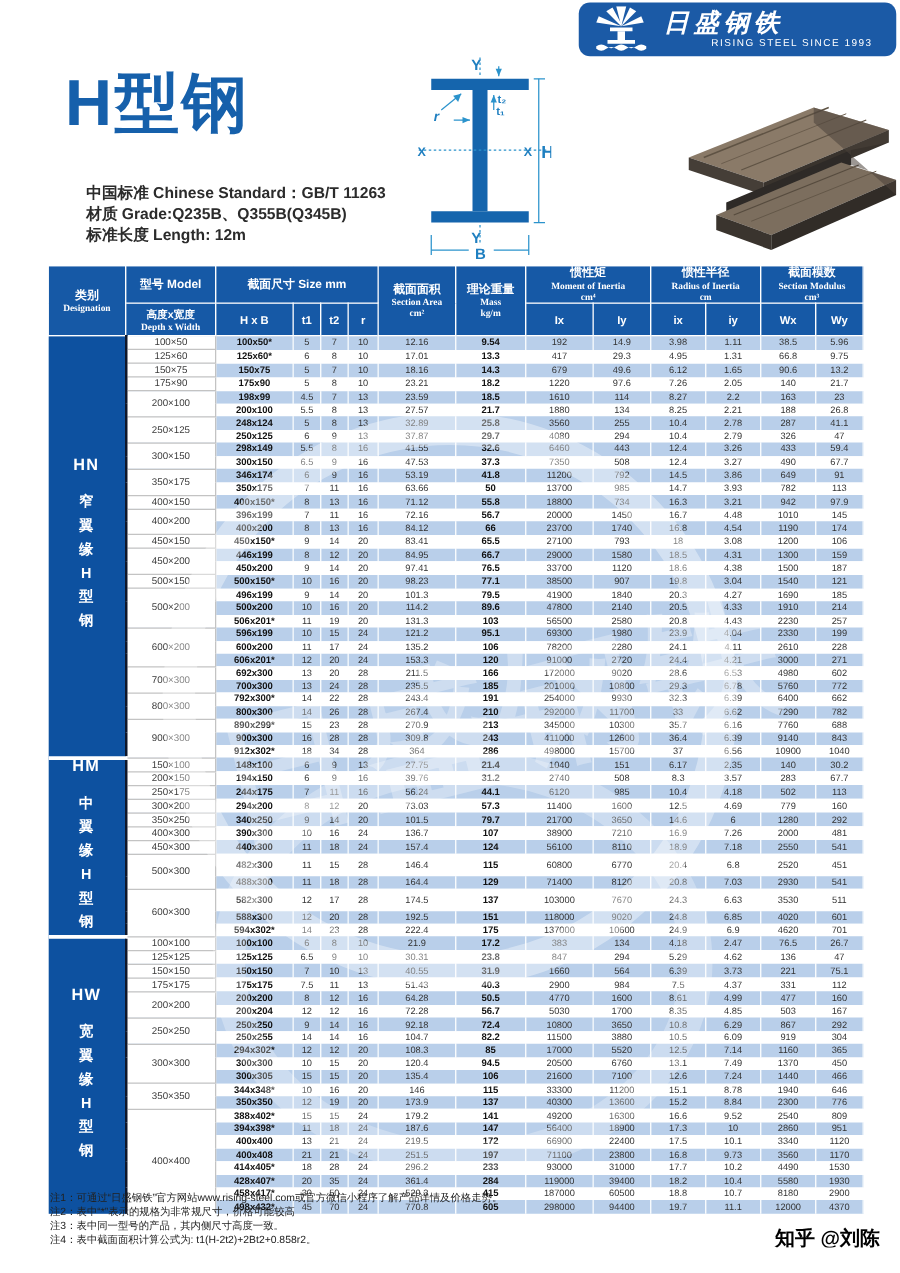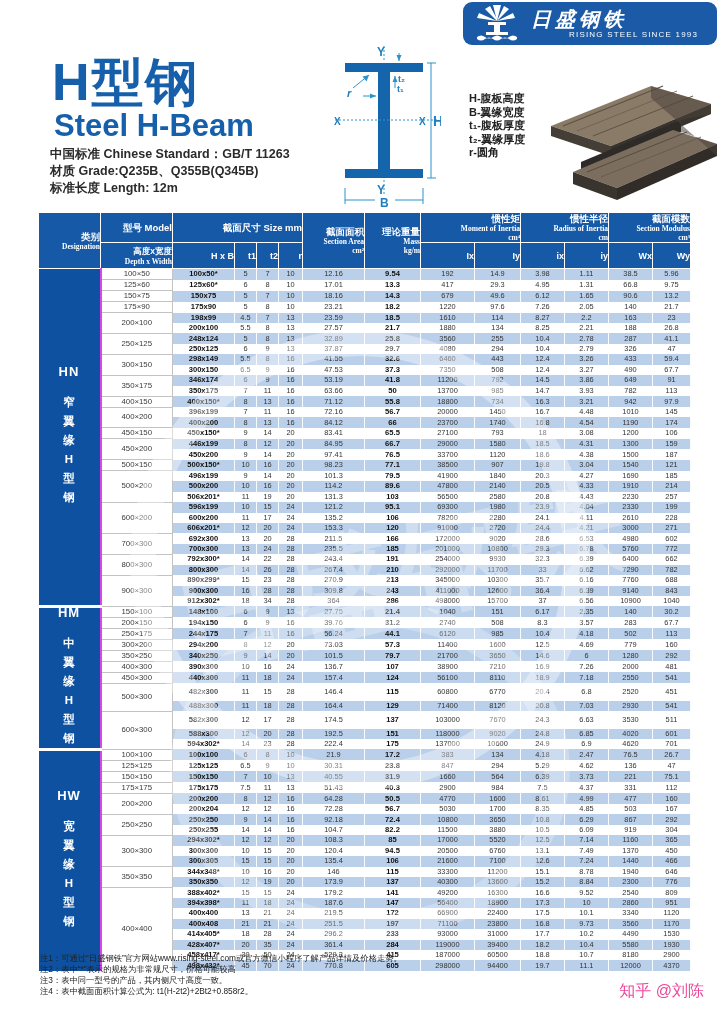--- a/index.html
+++ b/index.html
@@ -10,57 +10,57 @@
   .logo-box { position:absolute; left:463px; top:2px; width:254px; height:43px;
     background:#1b5aa6; border-radius:9px; display:flex; align-items:center; padding:3px 10px 3px 8px; }
   .logo-emblem { width:52px; height:37px; flex:0 0 auto; }
   .logo-text { margin-left:8px; color:#fff; }
   .logo-cn { font-size:20px; font-weight:bold; letter-spacing:4px; line-height:22px; font-style:italic; }
   .logo-en { font-size:8px; letter-spacing:1.2px; line-height:10px;padding-left:38px; }
 
   
   .title-cn { position:absolute; left:52px; top:48px; font-size:52px; font-weight:bold; color:#1660ab; letter-spacing:2px; }
   .title-en { position:absolute; left:54px; top:108px; font-size:31px; font-weight:bold; color:#1660ab; }
-  .title-info { position:absolute; left:50px; top:146px; font-size:12.5px; font-weight:bold; color:#2b2b2b; line-height:17px; }
+  .title-info { position:absolute; left:69px; top:146px; font-size:12.5px; font-weight:bold; color:#2b2b2b; line-height:17px; }
 
   
   .diagram { position:absolute; left:333px; top:44px; width:108px; height:164px; }
   .legend { position:absolute; left:469px; top:92px; font-size:11px; font-weight:bold; color:#222; line-height:13.6px; }
 
   
   .photo { position:absolute; left:543px; top:70px; width:174px; height:142px; }
 
   
   .beam-table { position:absolute; left:38px; top:212px; width:652px; border-collapse:collapse; table-layout:fixed; }
   .beam-table th, .beam-table td { text-align:center; vertical-align:middle; padding:0; }
-  .beam-table thead th { background:#1659a6; color:#fff; border:1px solid #fff; font-weight:bold;text-align:right; }
+  .beam-table thead th { background:#1659a6; color:#fff; border:1px solid #fff; font-weight:bold; }
   .h-cn { font-size:9.5px; line-height:11px; font-weight:bold; }
   .h-en { font-size:7.5px; line-height:9px; font-weight:bold;font-family:Liberation Serif, serif; }
   .h-sub { font-size:9px; font-weight:bold; }
   thead tr.r1 { height:29px; } thead tr.r2 { height:26px; }
 
   tbody tr { height:10.45px; }
   tbody tr.odd  { background:#b9cfea; }
   tbody tr.even { background:#ffffff; }
   tbody td { font-size:7.4px; line-height:10px; color:#333; border-right:1px solid rgba(255,255,255,.9); }
   td.model-cell { font-weight:bold; color:#111; font-size:7.6px; }
   td.mass-cell  { font-weight:bold; color:#111; font-size:7.6px; }
   td.group-cell { background:#fff !important; color:#3a3a3a; font-size:7.8px; border-top:1px solid #c3c3c3; border-right:1px solid #c3c3c3; }
-  td.cat-cell { background:#0d51a0 !important; color:#fff; border-right:2px solid #d946ef; }
+  td.cat-cell { background:#0d51a0 !important; color:#fff; border-right:2px solid #0f172a; }
   td.cat-sep { border-top:3px solid #fff; }
   .cat-code { font-size:13px; font-weight:bold; margin-bottom:16px; letter-spacing:1px; }
   .cat-char { font-size:11.5px; line-height:19px; font-weight:bold; }
 
   
   .seal { position:absolute; border-radius:50%; border:26px solid rgba(255,255,255,.38); pointer-events:none; }
   .seal-text { position:absolute; font-size:110px; font-weight:bold; color:rgba(255,255,255,.30); transform:rotate(-14deg); pointer-events:none; letter-spacing:6px; }
 
   
   .notes { position:absolute; left:40px; top:953px; font-size:8.3px; color:#222; line-height:10.9px; }
-  .credit { position:absolute; right:16px; top:981px; font-size:16px; font-weight:normal; color:#ec4899; }
+  .credit { position:absolute; right:16px; top:981px; font-size:16px; font-weight:bold; color:#000000; }
 </style>
 </head>
 <body>
 
 <div class="page">
 
   <div class="logo-box">
     <svg class="logo-emblem" viewBox="0 0 52 37">
       <g fill="#ffffff">
         <path d="M26 16 L14 4 L19 1 L26 14 Z"></path>
@@ -74,21 +74,20 @@
         <path d="M6 32 q4 -3 8 0 q4 3 8 0 q4 -3 8 0 q4 3 8 0 q4 -3 8 0 l0 2 q-4 3 -8 0 q-4 -3 -8 0 q-4 3 -8 0 q-4 -3 -8 0 q-4 3 -8 0 Z"></path>
       </g>
     </svg>
     <div class="logo-text">
       <div class="logo-cn">日盛钢铁</div>
       <div class="logo-en">RISING STEEL SINCE 1993</div>
     </div>
   </div>
 
   <div class="title-cn">H型钢</div>
-  <div class="title-en">Steel H-Beam</div>
   <div class="title-info">
     <div>中国标准 Chinese Standard：GB/T 11263</div>
     <div>材质 Grade:Q235B、Q355B(Q345B)</div>
     <div>标准长度 Length: 12m</div>
   </div>
 
   <svg class="diagram" viewBox="0 0 108 164">
     <g fill="#1565ad">
       <rect x="12" y="19" width="78" height="9"></rect>
       <rect x="45" y="28" width="12" height="97"></rect>
@@ -122,27 +121,20 @@
       <text x="1" y="81" font-size="10">X</text>
       <text x="86" y="81" font-size="10">X</text>
       <text x="100" y="82" font-size="14">H</text>
       <text x="47" y="163">B</text>
       <text x="14" y="53" font-size="11" font-style="italic">r</text>
       <text x="64" y="48" font-size="9">t₁</text>
       <text x="65" y="38" font-size="9">t₂</text>
     </g>
   </svg>
 
-  <div class="legend">
-    <div>H-腹板高度</div>
-    <div>B-翼缘宽度</div>
-    <div>t₁-腹板厚度</div>
-    <div>t₂-翼缘厚度</div>
-    <div>r-圆角</div>
-  </div>
 
   <svg class="photo" viewBox="0 0 174 142">
     <polygon points="8,56 108,16 168,34 68,76" fill="#8a7a68"></polygon>
     <line x1="20" y1="56" x2="120" y2="16" stroke="#5f5344" stroke-width="1.2"></line>
     <line x1="34" y1="61" x2="134" y2="21" stroke="#6b5d4d" stroke-width="0.8"></line>
     <line x1="50" y1="66" x2="150" y2="26" stroke="#5f5344" stroke-width="1"></line>
     <polygon points="8,56 68,76 68,86 8,66" fill="#453e37"></polygon>
     <polygon points="68,76 168,34 168,44 68,86" fill="#39332d"></polygon>
     <polygon points="38,92 138,50 138,62 38,104" fill="#2e2a27"></polygon>
     <polygon points="30,102 130,60 174,74 74,118" fill="#7c6e5e"></polygon>

